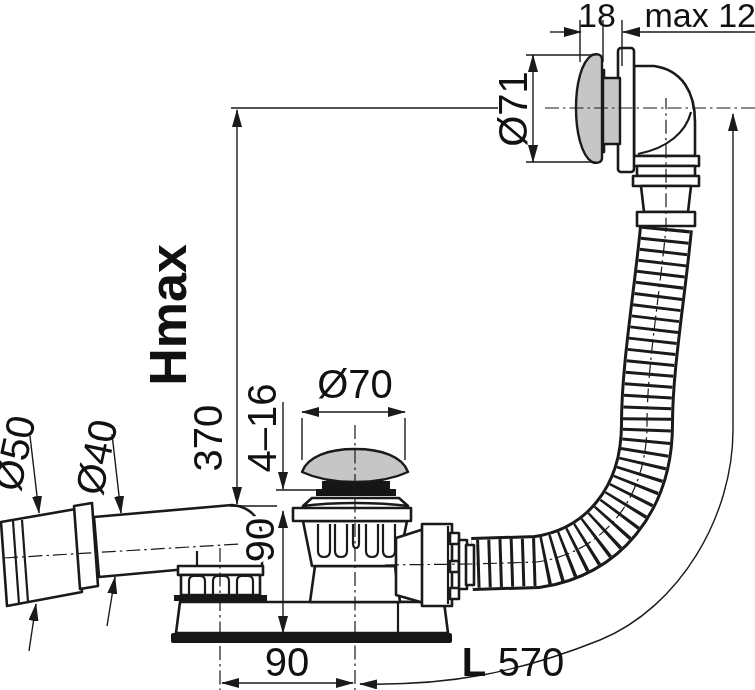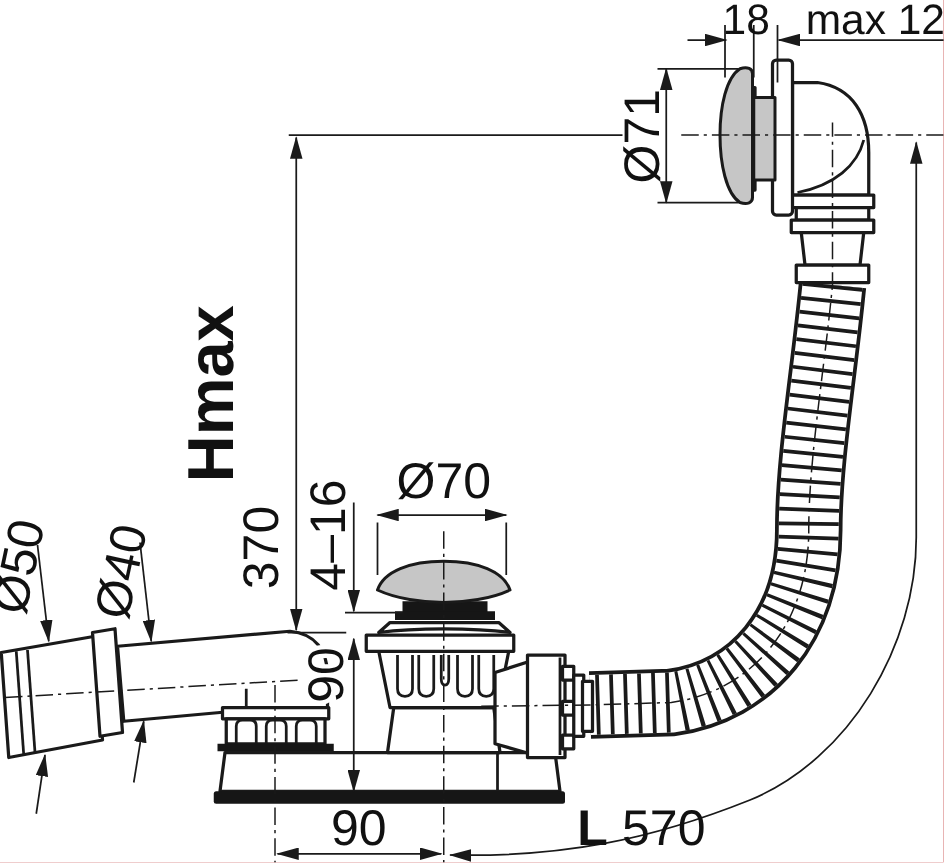--- a/index.html
+++ b/index.html
@@ -1,16 +1,16 @@
 <!DOCTYPE html>
 <html><head>
 <meta charset="utf-8">
 <style>
   html,body{margin:0;padding:0;background:#fff;}
-  .stage{width:755px;height:690px;position:relative;background:#b91c1c;}
+  .stage{width:755px;height:690px;position:relative;background:#e5e5e5;}
   
   .o  { fill:#fff; stroke:#1a1a1a; stroke-width:2.6; stroke-linejoin:round; }
   .gc { stroke:#1a1a1a; stroke-width:2.4; stroke-linejoin:round; }
   .t2 { stroke:#1a1a1a; stroke-width:2.2; fill:none; }
   .blk{ fill:#161616; stroke:none; }
   
   .d  { stroke:#1a1a1a; stroke-width:1.4; fill:none; }
   .cl { stroke:#1a1a1a; stroke-width:1.2; fill:none; stroke-dasharray:14 4 2.5 4; }
   
   .lbl  { font-family:"Liberation Sans", sans-serif; font-size:40px; fill:#111;

